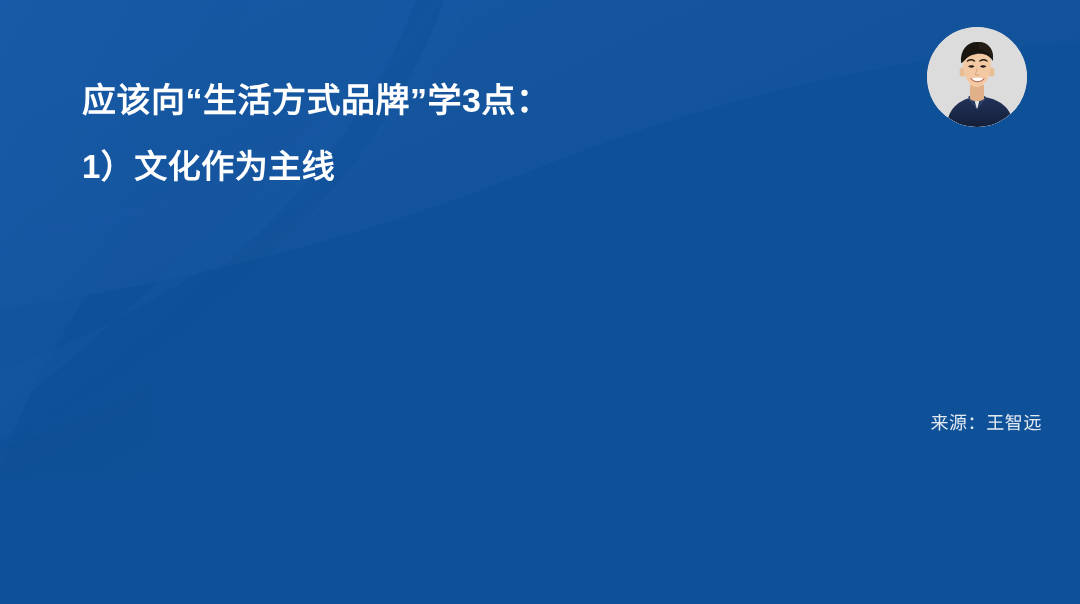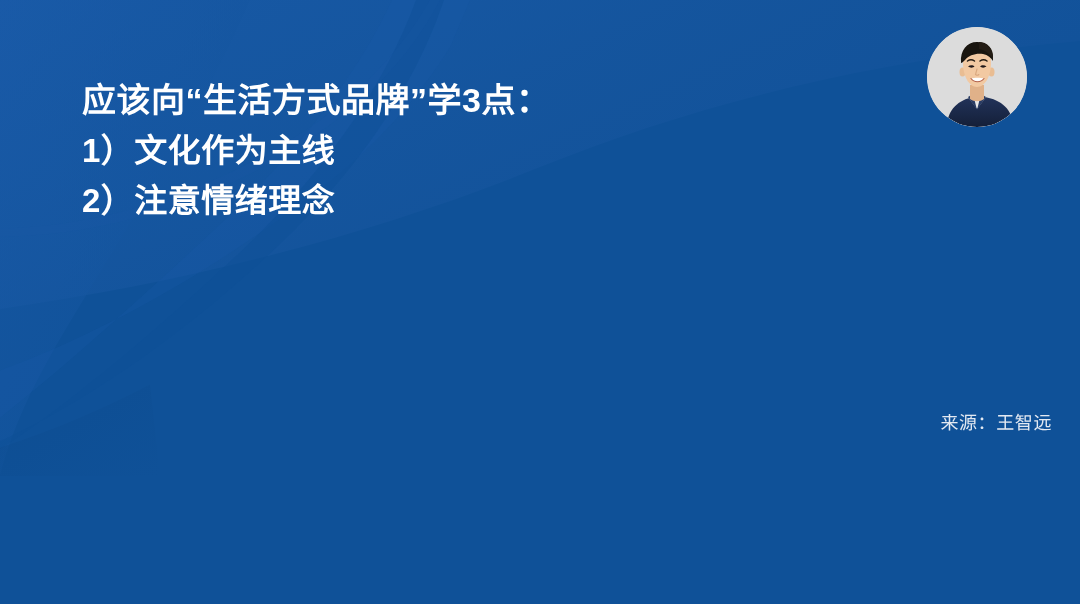--- a/index.html
+++ b/index.html
@@ -43,21 +43,21 @@
     color:#ffffff;
     font-size:34px;
     font-weight:bold;
     letter-spacing:0.5px;
     line-height:1.42;
     white-space:nowrap;
   }
 
   .bullet-list {
     list-style:none;
-    margin-top:2px;
+    margin-top:18px;
   }
 
   .bullet-item {
     color:#ffffff;
     font-size:33px;
     font-weight:bold;
     line-height:1.52;
     letter-spacing:0.5px;
     white-space:nowrap;
   }
@@ -72,21 +72,21 @@
     border-radius:50%;
     overflow:hidden;
     background:#dcdcdc;
     z-index:6;
   }
   .avatar svg { display:block; width:100px; height:100px; }
 
   
   .source {
     position:absolute;
-    right:28px;
+    right:38px;
     bottom:42px;
     color:#e3e9f2;
     font-size:18px;
     font-weight:normal;
     letter-spacing:0.6px;
     white-space:nowrap;
     z-index:5;
   }
 </style>
 </head>
@@ -144,21 +144,20 @@
              L430,0 C392,86 332,152 254,204
              C176,256 88,288 0,290 Z" fill="#1a5aa8" opacity="0.18"></path>
   </svg>
 
   <div class="content">
 
     <div class="headline">应该向“生活方式品牌”学3点：</div>
 
     <ul class="bullet-list">
       <li class="bullet-item">1）文化作为主线</li>
-      <li class="bullet-item">2）注意情绪理念</li>
     </ul>
 
   </div>
 
   <div class="avatar">
     <svg viewBox="0 0 100 100" aria-hidden="true">
       <defs>
         <clipPath id="avClip">
             <circle cx="50" cy="50" r="50"></circle>
           </clipPath>

